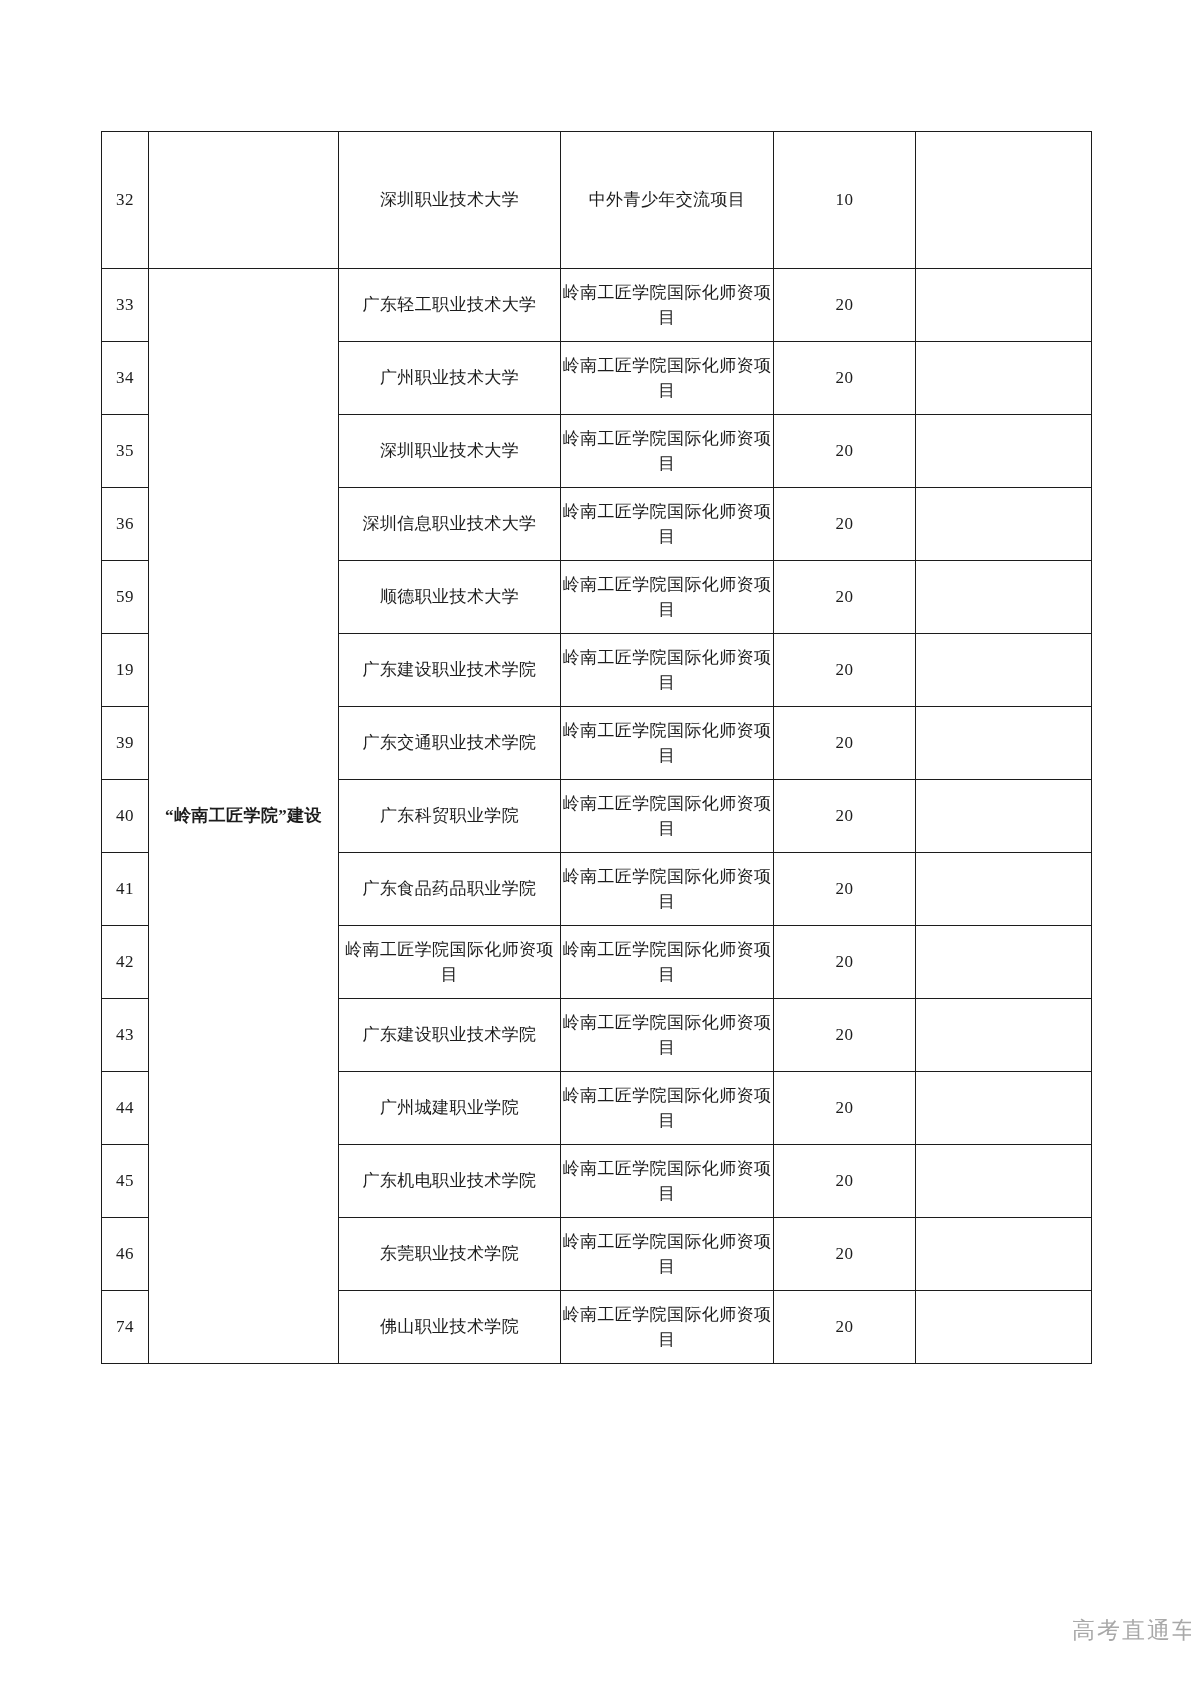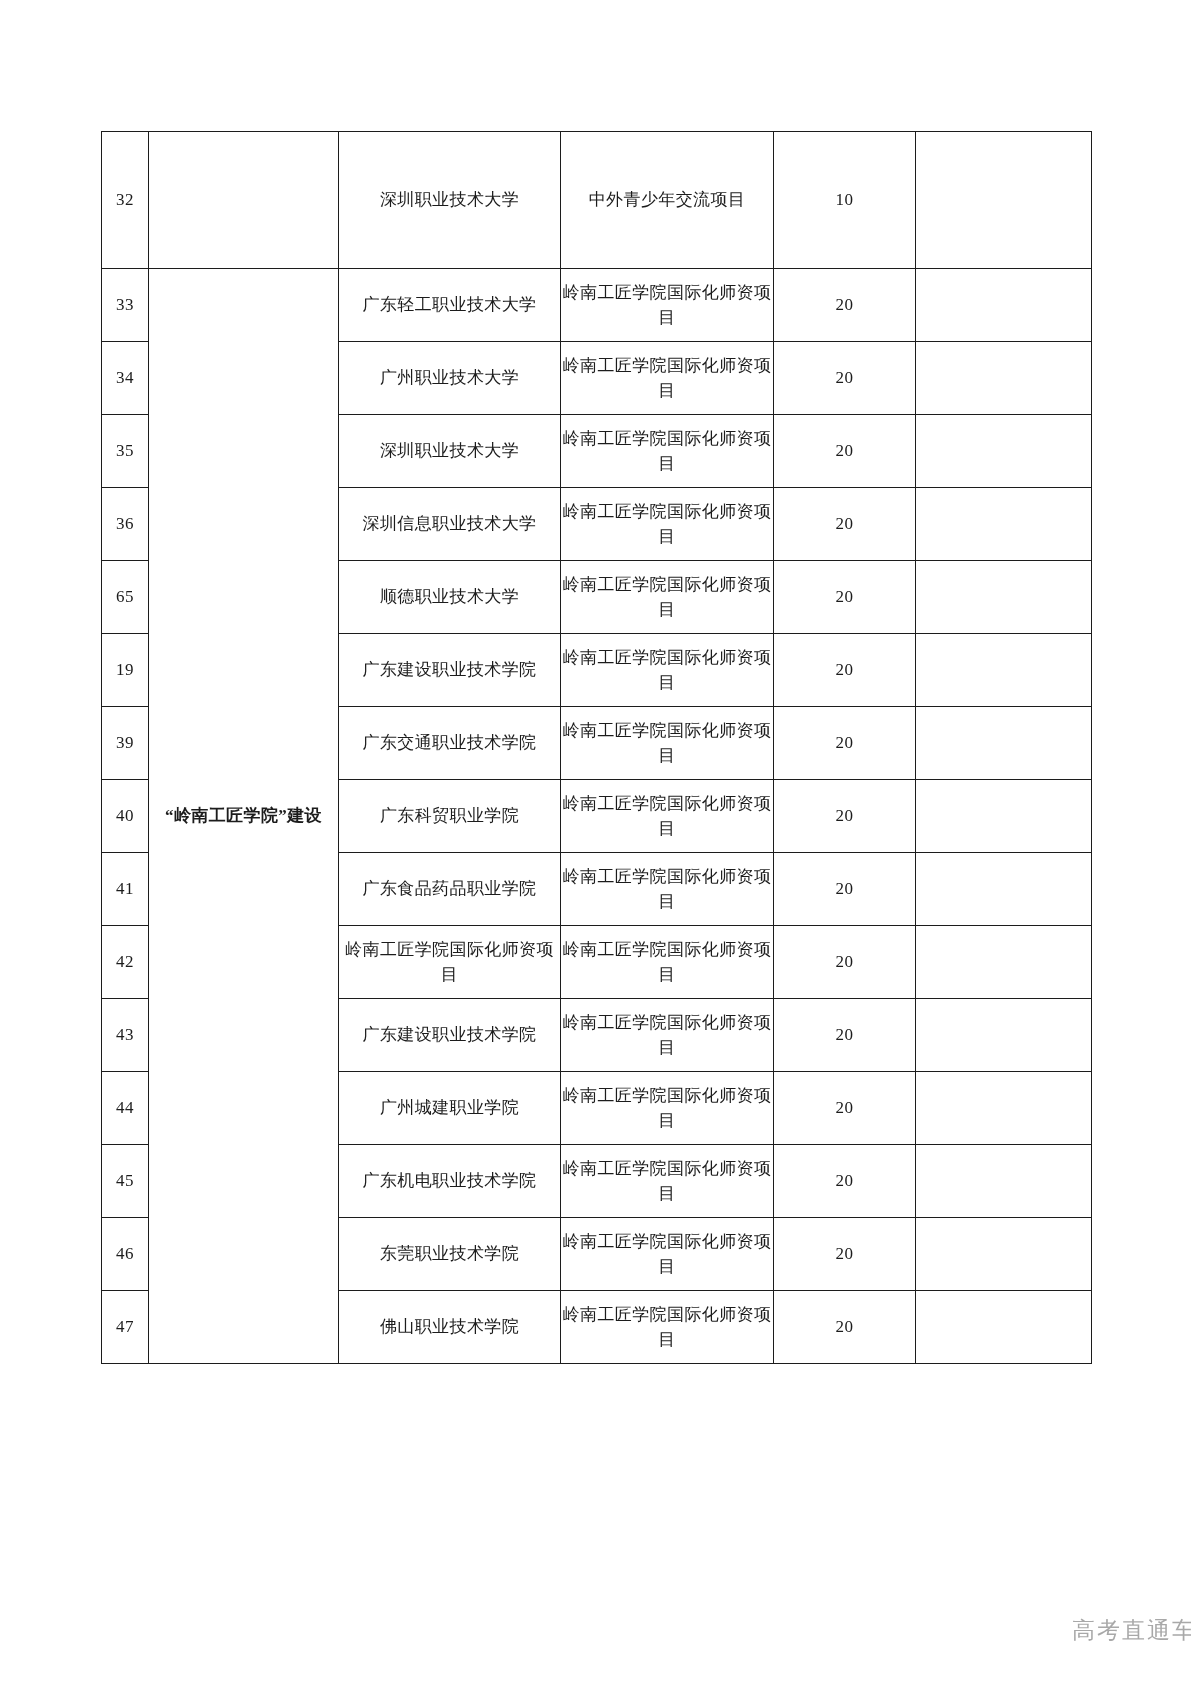--- a/index.html
+++ b/index.html
@@ -151,21 +151,21 @@
 
         <tr class="r-norm">
           <td class="idx">36</td>
           <td class="school">深圳信息职业技术大学</td>
           <td class="project">岭南工匠学院国际化师资项目</td>
           <td class="num">20</td>
           <td class="remark"></td>
         </tr>
 
         <tr class="r-norm">
-          <td class="idx">65</td>
+          <td class="idx">59</td>
           <td class="school">顺德职业技术大学</td>
           <td class="project">岭南工匠学院国际化师资项目</td>
           <td class="num">20</td>
           <td class="remark"></td>
         </tr>
 
         <tr class="r-norm">
           <td class="idx">19</td>
           <td class="school">广东建设职业技术学院</td>
           <td class="project">岭南工匠学院国际化师资项目</td>
@@ -231,21 +231,21 @@
 
         <tr class="r-norm">
           <td class="idx">46</td>
           <td class="school">东莞职业技术学院</td>
           <td class="project">岭南工匠学院国际化师资项目</td>
           <td class="num">20</td>
           <td class="remark"></td>
         </tr>
 
         <tr class="r-norm">
-          <td class="idx">47</td>
+          <td class="idx">74</td>
           <td class="school">佛山职业技术学院</td>
           <td class="project">岭南工匠学院国际化师资项目</td>
           <td class="num">20</td>
           <td class="remark"></td>
         </tr>
 
       </tbody>
     </table>
   </div>
 

